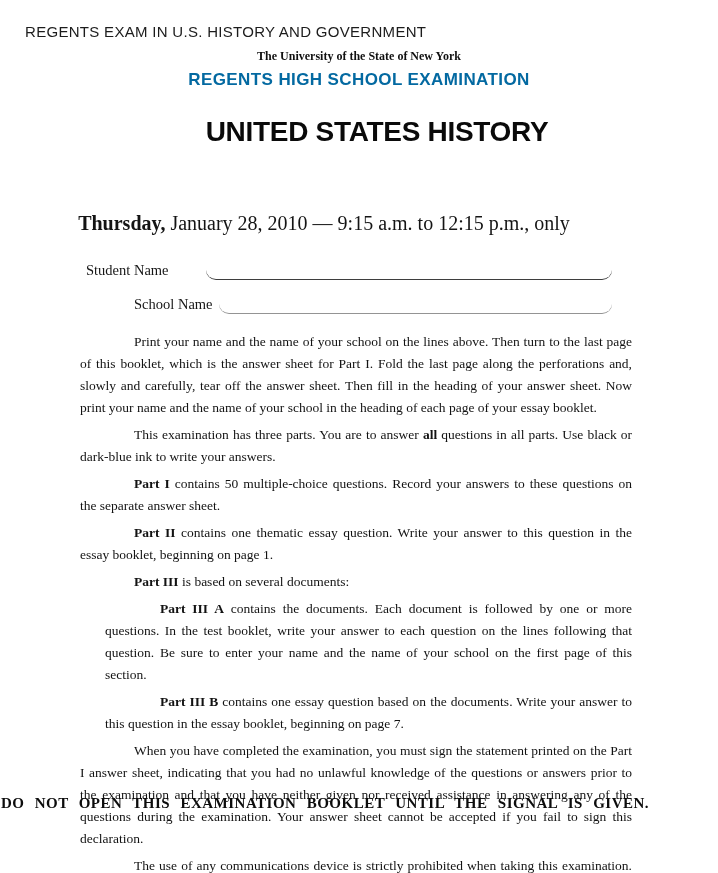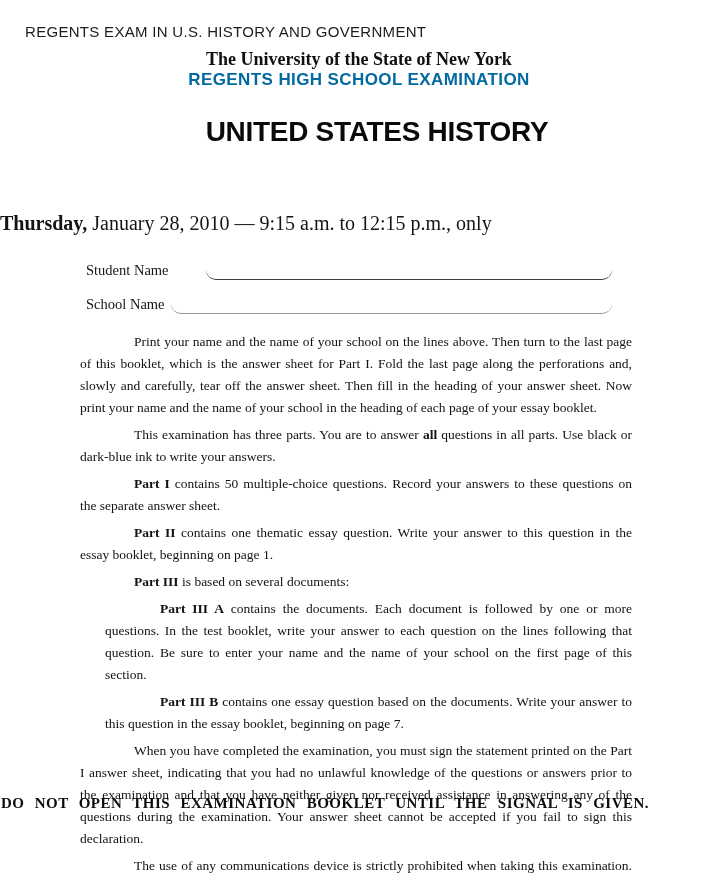--- a/index.html
+++ b/index.html
@@ -10,45 +10,45 @@
   }
   .page { position:absolute; inset:0; background:#ffffff; }
 
   .top-label {
     position:absolute; left:25px; top:23px;
     font-family:"Liberation Sans", sans-serif;
     font-size:15px; letter-spacing:.3px; color:#1c1c1c;
   }
   .university {
     position:absolute; top:49px; left:0; width:718px; text-align:center;
-    font-weight:bold; font-size:18px; color:#101010;
+    font-weight:bold; font-size:12px; color:#101010;
   }
   .exam-heading {
     position:absolute; top:70px; left:0; width:718px; text-align:center;
     font-family:"Liberation Sans", sans-serif; font-weight:bold;
     font-size:17px; letter-spacing:.4px; color:#0369a1;
   }
   .title {
     position:absolute; top:114px; left:18px; width:718px; text-align:center;
     font-family:"Liberation Sans", sans-serif; font-weight:bold;
     font-size:28px; line-height:35px; letter-spacing:-.3px; color:#0a0a0a;
   }
   .schedule {
-    position:absolute; top:212px; left:0; width:648px; 
+    position:absolute; top:212px; left:0; width:648px; text-align:center;
     font-size:20px; color:#141414;
   }
   .schedule .b { font-weight:bold; }
 
   .field-row {
     position:absolute; left:86px; right:106px; height:20px;
     display:flex; align-items:flex-end; gap:6px;
     font-size:14.5px; color:#161616;
   }
   .field-row.student { top:260px;gap:37px; }
-  .field-row.school  { top:294px; }
+  .field-row.school  { top:294px;margin-left:48px; }
   .field-label { white-space:nowrap; padding-bottom:1px; }
   .field-line  { flex:1; height:100%; border-bottom:1.6px solid #3e3e3e; }
   .field-row.school .field-line { border-bottom-color:#949494; }
 
   .instructions {
     position:absolute; top:331px; left:80px; width:552px;
     font-size:13.5px; line-height:22px; text-align:justify; color:#121212;
   }
   .para { margin:0 0 5px 0; text-indent:54px; }
   .para.sub { margin-left:25px; text-indent:55px; }

